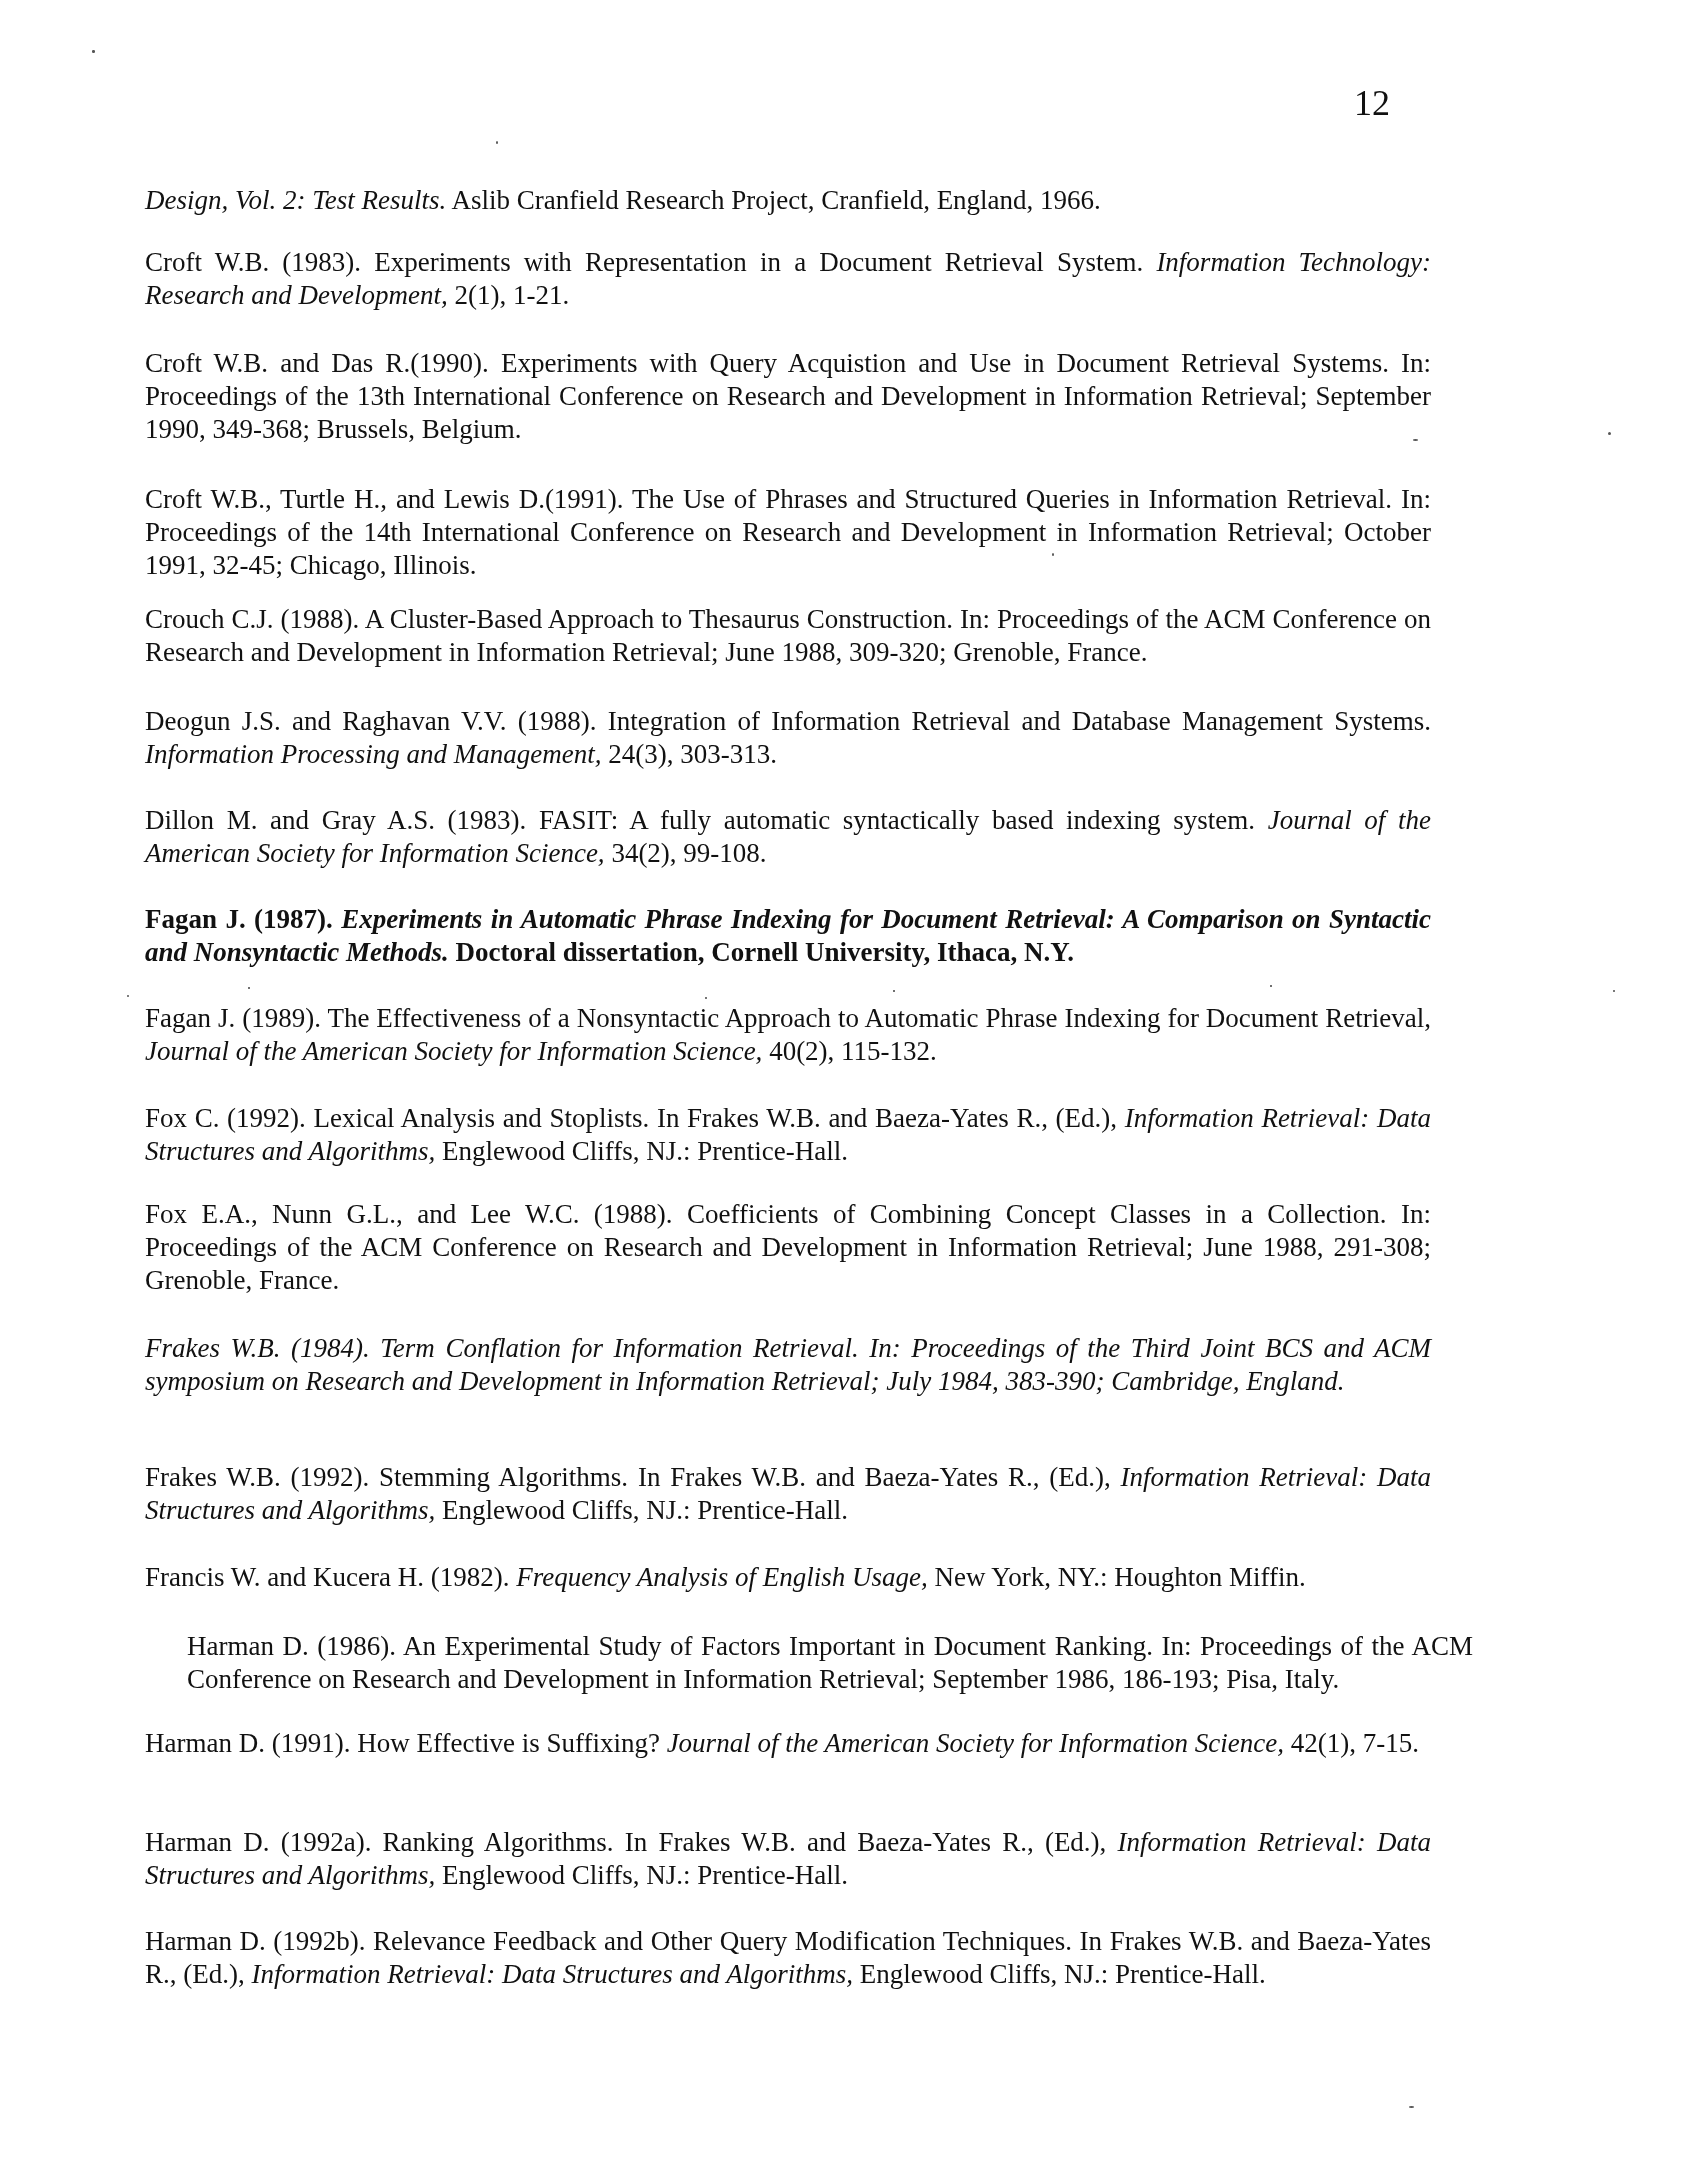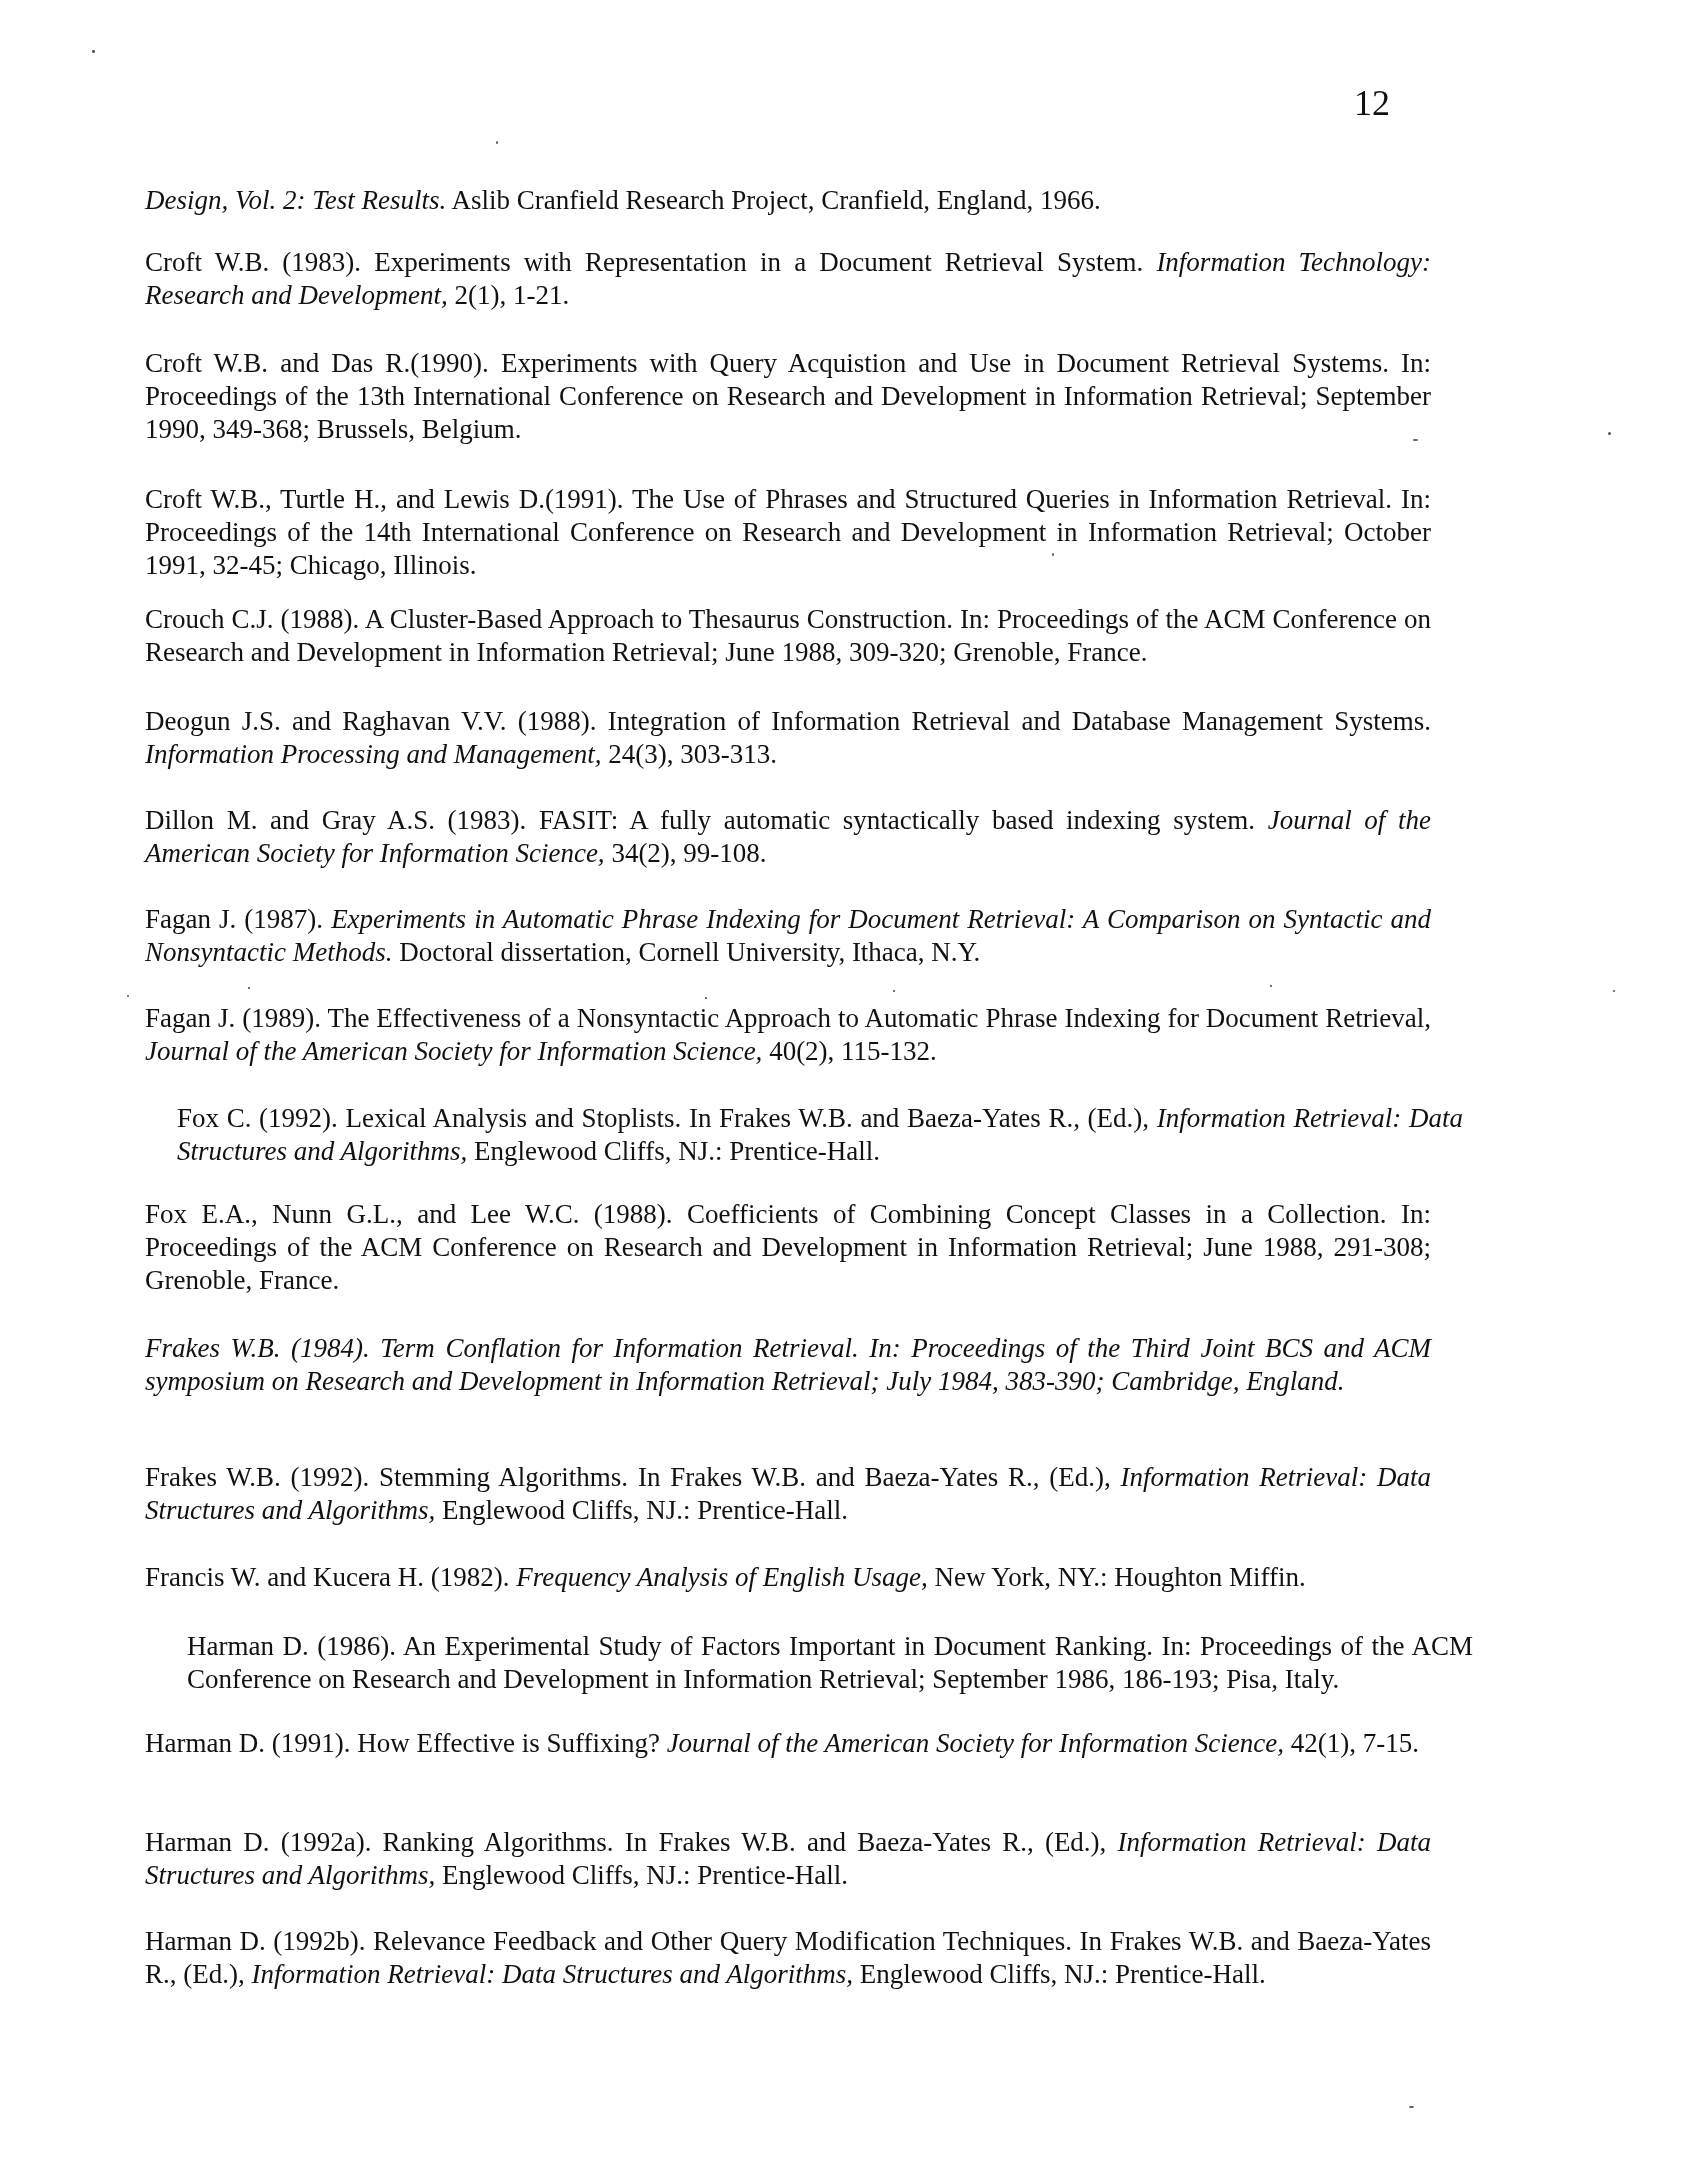--- a/index.html
+++ b/index.html
@@ -17,23 +17,23 @@
 <div class="page-number">12</div>
 
 <div id="refs">
     <div class="ref" style="top: 184px;"><i>Design, Vol. 2: Test Results.</i><span> Aslib Cranfield Research Project, Cranfield, England, 1966.</span></div>
     <div class="ref" style="top: 246px;"><span>Croft W.B. (1983). Experiments with Representation in a Document Retrieval System. </span><i>Information Technology: Research and Development,</i><span> 2(1), 1-21.</span></div>
     <div class="ref" style="top: 347px;"><span>Croft W.B. and Das R.(1990).  Experiments with Query Acquistion and Use in Document Retrieval Systems. In: Proceedings of the 13th International Conference on Research and Development in Information Retrieval; September 1990, 349-368; Brussels, Belgium.</span></div>
     <div class="ref" style="top: 471px; margin-top: 12px;"><span>Croft W.B., Turtle H., and Lewis D.(1991).  The Use of Phrases and Structured Queries in Information Retrieval. In: Proceedings of the 14th International Conference on Research and Development in Information Retrieval; October 1991, 32-45; Chicago, Illinois.</span></div>
     <div class="ref" style="top: 603px;"><span>Crouch C.J. (1988). A Cluster-Based Approach to Thesaurus Construction.  In: Proceedings of the ACM Conference on Research and Development in Information Retrieval; June 1988, 309-320; Grenoble, France.</span></div>
     <div class="ref" style="top: 705px;"><span>Deogun J.S. and Raghavan V.V. (1988). Integration of Information Retrieval and Database Management Systems. </span><i>Information Processing and Management,</i><span> 24(3), 303-313.</span></div>
     <div class="ref" style="top: 804px;"><span>Dillon M. and Gray A.S. (1983). FASIT: A fully automatic syntactically based indexing system. </span><i>Journal of the American Society for Information Science,</i><span> 34(2), 99-108.</span></div>
-    <div class="ref" style="top: 903px;"><span>Fagan J. (1987).  </span><i>Experiments in Automatic Phrase Indexing for Document Retrieval:  A Comparison on Syntactic and Nonsyntactic Methods.</i><span>  Doctoral dissertation, Cornell University, Ithaca, N.Y.</span></div>
+    <div class="ref" style="top: 903px; font-weight: bold;"><span>Fagan J. (1987).  </span><i>Experiments in Automatic Phrase Indexing for Document Retrieval:  A Comparison on Syntactic and Nonsyntactic Methods.</i><span>  Doctoral dissertation, Cornell University, Ithaca, N.Y.</span></div>
     <div class="ref" style="top: 1002px;"><span>Fagan J. (1989). The Effectiveness of a Nonsyntactic Approach to Automatic Phrase Indexing for Document Retrieval, </span><i>Journal of the American Society for Information Science,</i><span> 40(2), 115-132.</span></div>
-    <div class="ref" style="top: 1102px; margin-left: 32px;"><span>Fox C. (1992). Lexical Analysis and Stoplists. In Frakes W.B. and Baeza-Yates R., (Ed.), </span><i>Information Retrieval: Data Structures and Algorithms,</i><span> Englewood Cliffs, NJ.:  Prentice-Hall.</span></div>
+    <div class="ref" style="top: 1102px;"><span>Fox C. (1992). Lexical Analysis and Stoplists. In Frakes W.B. and Baeza-Yates R., (Ed.), </span><i>Information Retrieval: Data Structures and Algorithms,</i><span> Englewood Cliffs, NJ.:  Prentice-Hall.</span></div>
     <div class="ref" style="top: 1198px;"><span>Fox E.A., Nunn G.L., and Lee W.C. (1988). Coefficients of Combining Concept Classes in a Collection.  In: Proceedings of the ACM Conference on Research and Development in Information Retrieval; June 1988, 291-308; Grenoble, France.</span></div>
     <div class="ref" style="top: 1332px; font-style: italic;"><span>Frakes W.B. (1984). Term Conflation for Information Retrieval.  In: Proceedings of the Third Joint BCS and ACM symposium on Research and Development in Information Retrieval; July 1984, 383-390; Cambridge, England.</span></div>
     <div class="ref" style="top: 1461px;"><span>Frakes W.B. (1992). Stemming Algorithms. In Frakes W.B. and Baeza-Yates R., (Ed.), </span><i>Information Retrieval: Data Structures and Algorithms,</i><span> Englewood Cliffs, NJ.:  Prentice-Hall.</span></div>
     <div class="ref" style="top: 1561px; font-family: Liberation Serif, serif;"><span>Francis W. and Kucera H. (1982). </span><i>Frequency Analysis of English Usage,</i><span> New York, NY.: Houghton Miffin.</span></div>
     <div class="ref" style="top: 1630px; margin-left: 42px;"><span>Harman D. (1986). An Experimental Study of Factors Important in Document Ranking. In:  Proceedings of the ACM Conference on Research and Development in Information Retrieval; September 1986, 186-193; Pisa, Italy.</span></div>
     <div class="ref" style="top: 1727px;"><span>Harman D. (1991). How Effective is Suffixing? </span><i>Journal of the American Society for Information Science,</i><span> 42(1), 7-15.</span></div>
     <div class="ref" style="top: 1826px;"><span>Harman D. (1992a). Ranking Algorithms. In Frakes W.B. and Baeza-Yates R., (Ed.), </span><i>Information Retrieval: Data Structures and Algorithms,</i><span> Englewood Cliffs, NJ.:  Prentice-Hall.</span></div>
     <div class="ref" style="top: 1925px;"><span>Harman D. (1992b). Relevance Feedback and Other Query Modification Techniques. In Frakes W.B. and Baeza-Yates R., (Ed.), </span><i>Information Retrieval: Data Structures and Algorithms,</i><span> Englewood Cliffs, NJ.:  Prentice-Hall.</span></div>
   </div>
 

